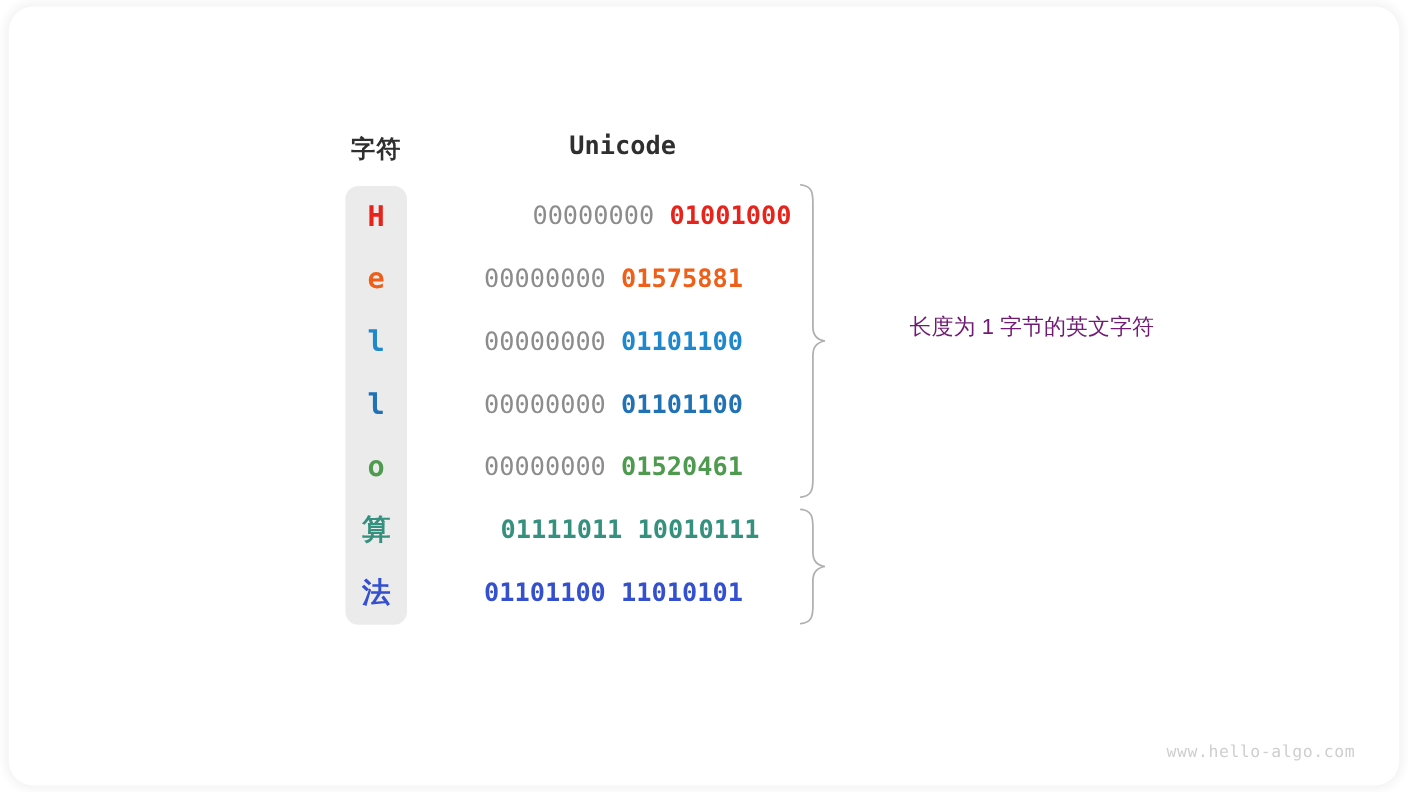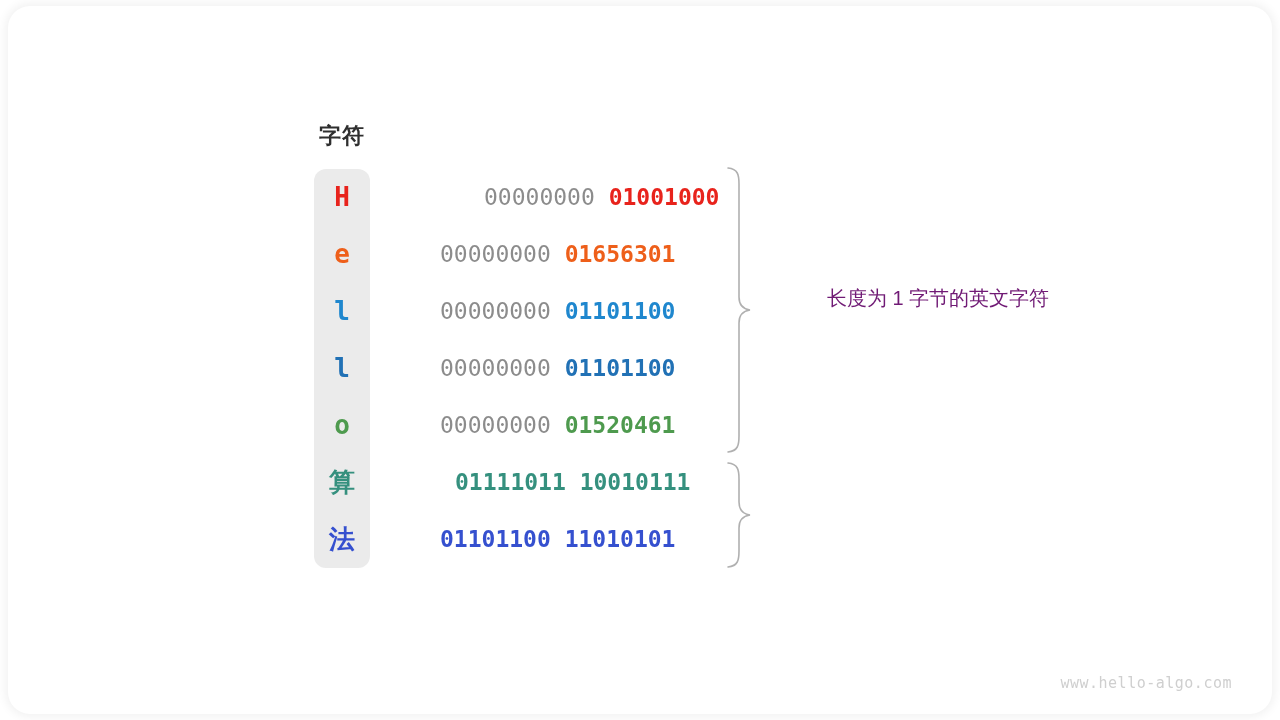--- a/index.html
+++ b/index.html
@@ -125,34 +125,35 @@
     color: #cfcfcf;
     letter-spacing: 0.5px;
   }
 </style>
 </head>
 <body>
 
 <div id="figure-card">
 
   <div id="col-header-char">字符</div>
+  <div id="col-header-unicode">Unicode</div>
 
   <div id="char-column">
       <div class="char-cell" style="top: 0px; color: rgb(232, 35, 28);">H</div>
       <div class="char-cell" style="top: 57px; color: rgb(238, 95, 26);">e</div>
       <div class="char-cell" style="top: 114px; color: rgb(31, 135, 206);">l</div>
       <div class="char-cell" style="top: 171px; color: rgb(33, 113, 181);">l</div>
       <div class="char-cell" style="top: 228px; color: rgb(78, 154, 78);">o</div>
       <div class="char-cell" style="top: 285px; color: rgb(53, 144, 126);">算</div>
       <div class="char-cell" style="top: 342px; color: rgb(53, 80, 207);">法</div>
     </div>
 
   <div id="binary-rows">
       <div class="bin-row" style="top: 163px; margin-left: 44px;"><span class="byte-hi">00000000</span> <span class="byte-lo" style="color: rgb(232, 35, 28);">01001000</span></div>
-      <div class="bin-row" style="top: 220px;"><span class="byte-hi">00000000</span> <span class="byte-lo" style="color: rgb(238, 95, 26);">01656301</span></div>
+      <div class="bin-row" style="top: 220px;"><span class="byte-hi">00000000</span> <span class="byte-lo" style="color: rgb(238, 95, 26);">01575881</span></div>
       <div class="bin-row" style="top: 277px;"><span class="byte-hi">00000000</span> <span class="byte-lo" style="color: rgb(31, 135, 206);">01101100</span></div>
       <div class="bin-row" style="top: 334px;"><span class="byte-hi">00000000</span> <span class="byte-lo" style="color: rgb(33, 113, 181);">01101100</span></div>
       <div class="bin-row" style="top: 391px;"><span class="byte-hi">00000000</span> <span class="byte-lo" style="color: rgb(78, 154, 78);">01520461</span></div>
       <div class="bin-row" style="top: 448px;"><span class="byte-hi colored" style="color: rgb(53, 144, 126); margin-left: 15px;">01111011</span> <span class="byte-lo" style="color: rgb(53, 144, 126); text-align: right;">10010111</span></div>
       <div class="bin-row" style="top: 505px;"><span class="byte-hi colored" style="color: rgb(53, 80, 207);">01101100</span> <span class="byte-lo" style="color: rgb(53, 80, 207);">11010101</span></div>
     </div>
 
   <svg class="brace-svg" style="left:718px; top:160px;" width="26" height="288" viewBox="0 0 26 288">
     <path d="M 2 2 C 12 3 13 9 13 18 L 13 131 C 13 139 17 143 24 144 C 17 145 13 149 13 157 L 13 270 C 13 279 12 285 2 286" fill="none" stroke="#b0b0b0" stroke-width="1.6" stroke-linecap="round"></path>
   </svg>

